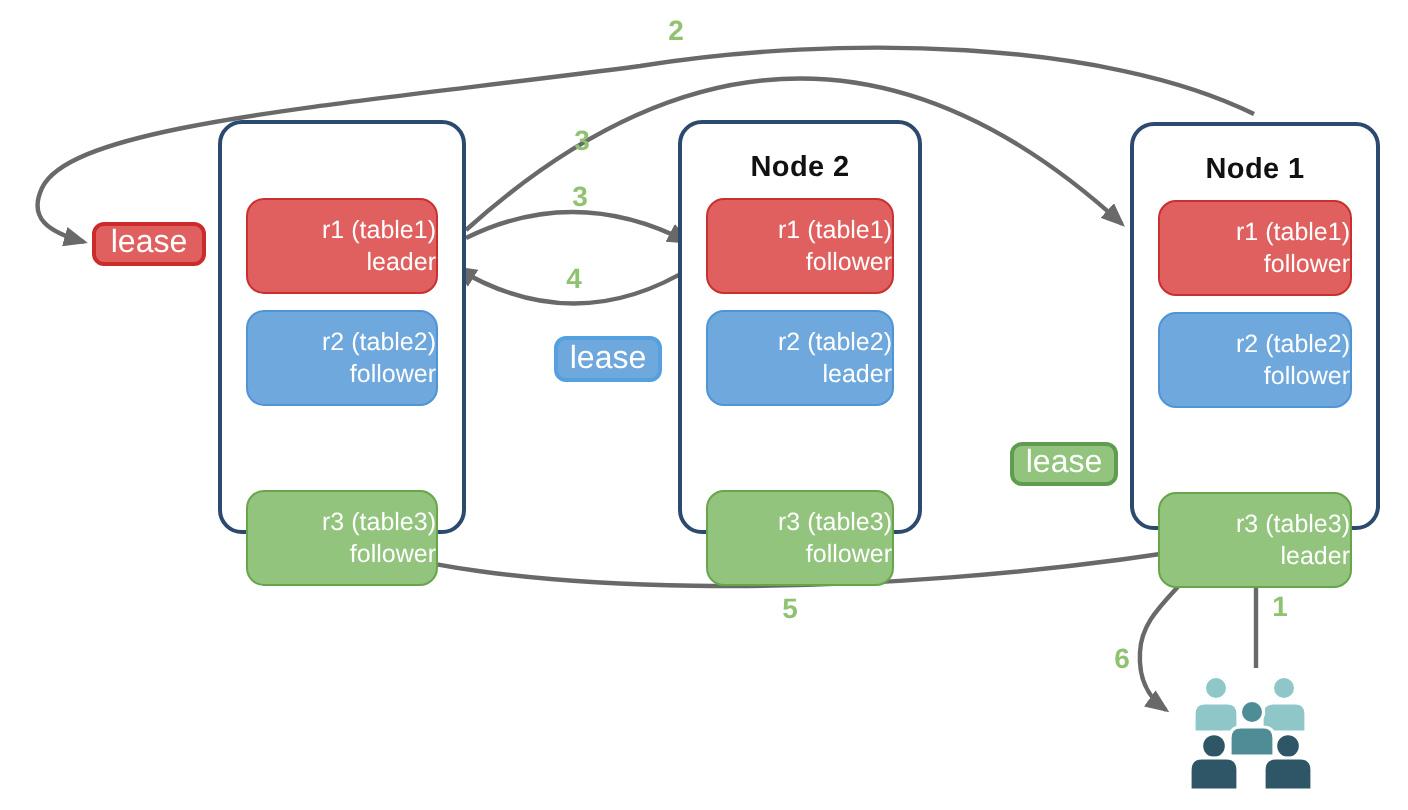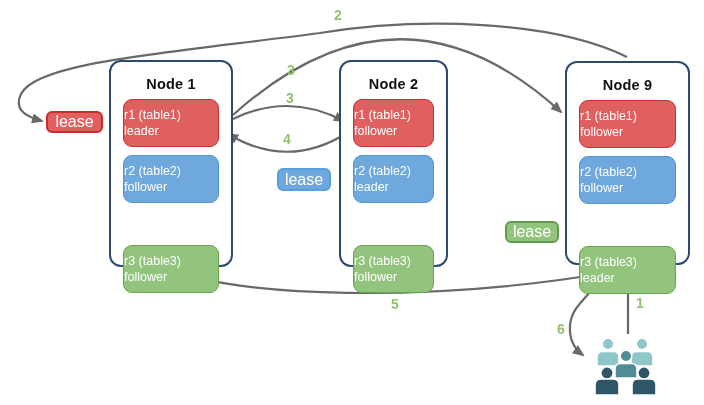--- a/index.html
+++ b/index.html
@@ -11,21 +11,21 @@
   .node{
     position:absolute;background:#ffffff;border:2px solid #2b4a6e;border-radius:12px;
     box-sizing:border-box;
   }
   .node-title{
     position:absolute;left:0;right:0;top:14px;text-align:center;
     font-size:14.5px;font-weight:bold;color:#111111;letter-spacing:.2px;
   }
   .replica{
     position:absolute;left:12px;right:12px;height:48px;border-radius:9px;
-    box-sizing:border-box;display:flex;flex-direction:column;align-items:flex-start;justify-content:center;
+    box-sizing:border-box;display:flex;flex-direction:column;align-items:flex-end;justify-content:center;
     color:#ffffff;font-size:12.5px;line-height:1.3;text-align:center;
   }
   .replica.red  {background:#e06060;border:1.5px solid #c93030;}
   .replica.blue {background:#6fa8dc;border:1.5px solid #4f94d4;}
   .replica.green{background:#93c47d;border:1.5px solid #67a54b;}
   .r-pos-1{top:37px;} .r-pos-2{top:93px;} .r-pos-3{top:148px;margin-top:35px;}
   
   .lease{
     position:absolute;box-sizing:border-box;border-radius:6px;color:#ffffff;
     font-size:16px;text-align:center;display:flex;align-items:center;justify-content:center;
@@ -62,53 +62,52 @@
     <path d="M 347,133 Q 288,170 228,134" fill="none" stroke="#696969" stroke-width="2.2" marker-end="url(#ah)"></path>
 
     <path d="M 168,268 C 235,298 430,303 612,272" fill="none" stroke="#696969" stroke-width="2.2" marker-end="url(#ah)"></path>
 
     <path d="M 628,334 L 628,273" fill="none" stroke="#696969" stroke-width="2.2" marker-end="url(#ah)"></path>
 
     <path d="M 605,269 C 596,294 571,303 570,326 C 569,342 576,350 583,355" fill="none" stroke="#696969" stroke-width="2.2" marker-end="url(#ah)"></path>
   </svg>
 
   <div class="node" style="left:109px;top:60px;width:124px;height:207px;">
-    <div class="node-title">Node 1</div>
     <div class="replica red r-pos-1">
       <span>r1 (table1)</span>
       <span>leader</span>
     </div>
     <div class="replica blue r-pos-2">
       <span>r2 (table2)</span>
       <span>follower</span>
     </div>
     <div class="replica green r-pos-3">
       <span>r3 (table3)</span>
       <span>follower</span>
     </div>
   </div>
 
-  <div class="node" style="left:339px;top:60px;width:109px;height:207px;">
+  <div class="node" style="left:339px;top:60px;width:122px;height:207px;">
     <div class="node-title">Node 2</div>
     <div class="replica red r-pos-1">
       <span>r1 (table1)</span>
       <span>follower</span>
     </div>
     <div class="replica blue r-pos-2">
       <span>r2 (table2)</span>
       <span>leader</span>
     </div>
     <div class="replica green r-pos-3">
       <span>r3 (table3)</span>
       <span>follower</span>
     </div>
   </div>
 
   <div class="node" style="left:565px;top:61px;width:125px;height:204px;">
-    <div class="node-title">Node 9</div>
+    <div class="node-title">Node 1</div>
     <div class="replica red r-pos-1">
       <span>r1 (table1)</span>
       <span>follower</span>
     </div>
     <div class="replica blue r-pos-2">
       <span>r2 (table2)</span>
       <span>follower</span>
     </div>
     <div class="replica green r-pos-3">
       <span>r3 (table3)</span>

